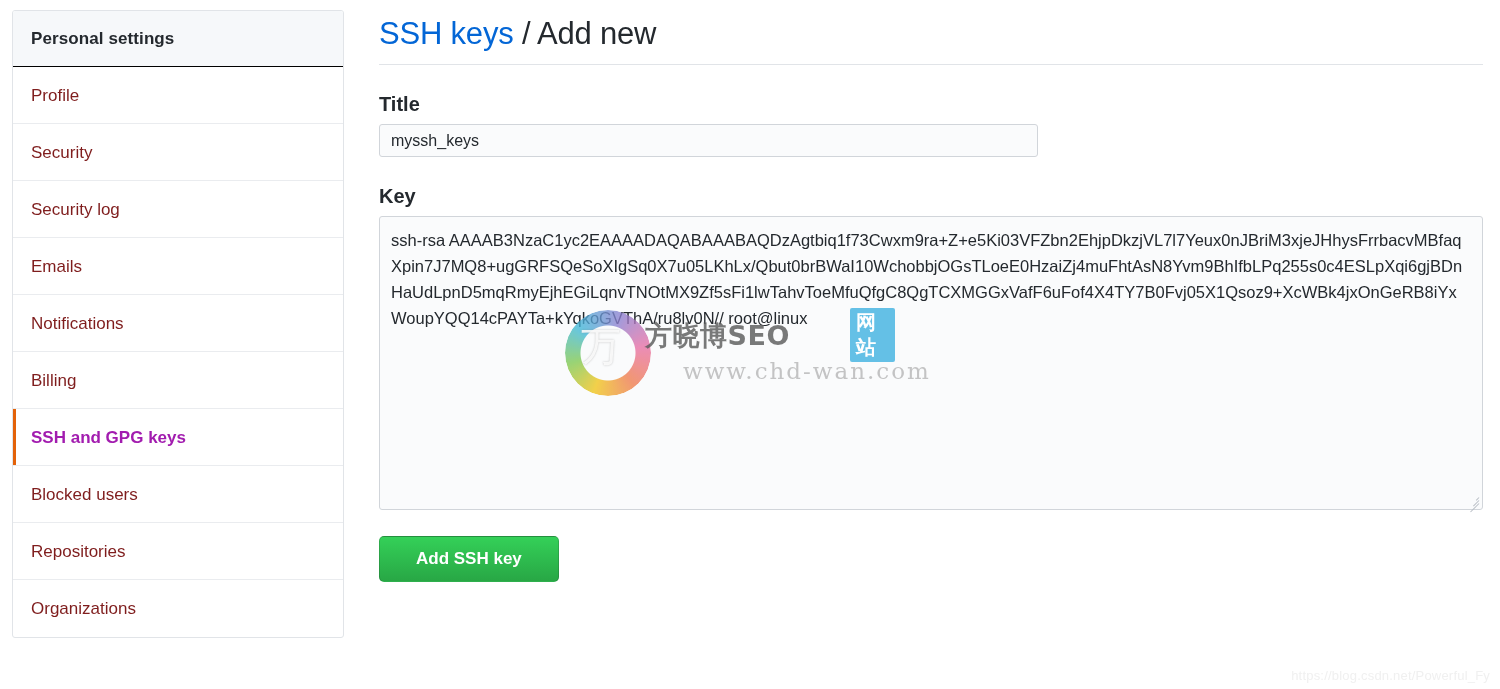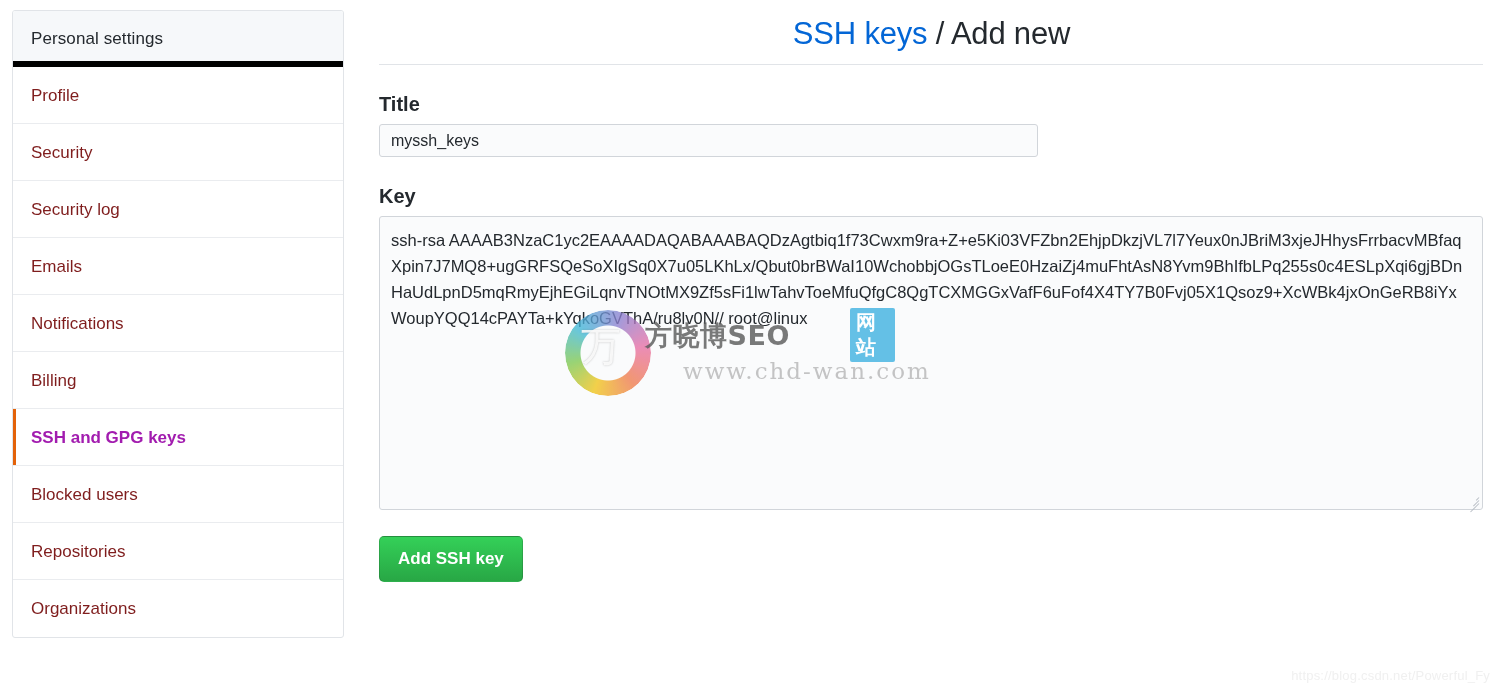--- a/index.html
+++ b/index.html
@@ -24,23 +24,23 @@
     border: 1px solid #e1e4e8;
     border-radius: 3px;
     background: #ffffff;
     overflow: hidden;
   }
   .side-head {
     height: 56px;
     line-height: 56px;
     padding: 0 18px;
     background: #f6f8fa;
-    border-bottom: 6px solid #000000;
+    border-bottom: 1px solid #000000;
     font-size: 17px;
-    font-weight: normal;
+    font-weight: bold;
     color: #24292e;
     letter-spacing: .1px;
   }
   .side-item {
     position: relative;
     height: 57px;
     line-height: 57px;
     padding: 0 18px;
     border-bottom: 1px solid #eaecef;
     font-size: 17px;
@@ -68,21 +68,20 @@
     position: absolute;
     left: 379px; top: 0;
     width: 1105px;
   }
   .page-title {
     margin: 16px 0 0 0;
     font-size: 31px;
     font-weight: normal;
     color: #24292e;
     letter-spacing: -0.2px;
-    text-align: center;
   }
   .page-title .link {
     color: #0366d6;
     cursor: pointer;
   }
   .page-title .sep { color: #24292e; }
   .title-rule {
     margin-top: 12px;
     height: 1px;
     background: #e1e4e8;
@@ -149,21 +148,21 @@
     transform-origin: right center;
     transform: rotate(-45deg);
   }
   .resize-grip i:nth-child(1) { bottom: 2px;  width: 12px; }
   .resize-grip i:nth-child(2) { bottom: 5px;  width: 8px;  }
   .resize-grip i:nth-child(3) { bottom: 8px;  width: 4px;  }
 
   .btn-primary {
     display: inline-block;
     margin-top: 26px;
-    padding: 0 18px;
+    padding: 0 36px;
     height: 46px;
     line-height: 44px;
     font-size: 17px;
     font-weight: bold;
     color: #ffffff;
     background: linear-gradient(#34d058, #28a745);
     border: 1px solid rgba(27,31,35,.18);
     border-radius: 5px;
     cursor: pointer;
     font-family: "Liberation Sans", sans-serif;

